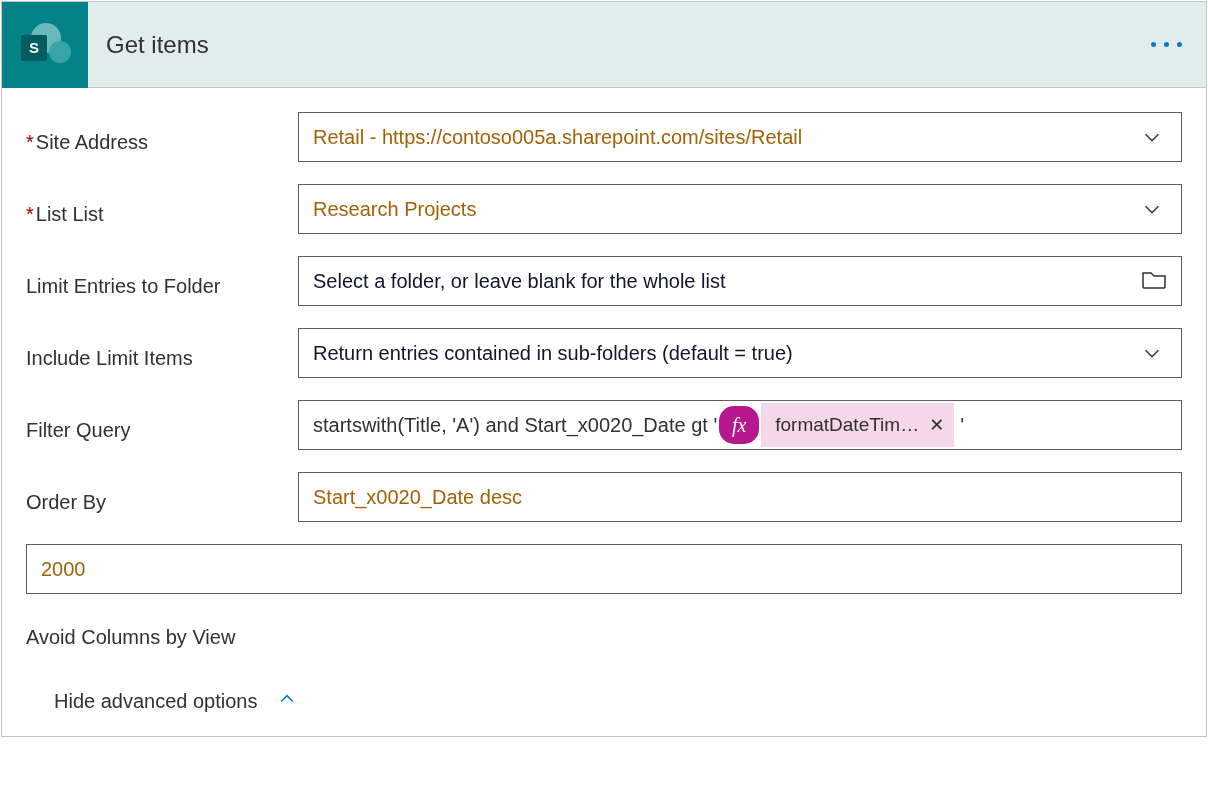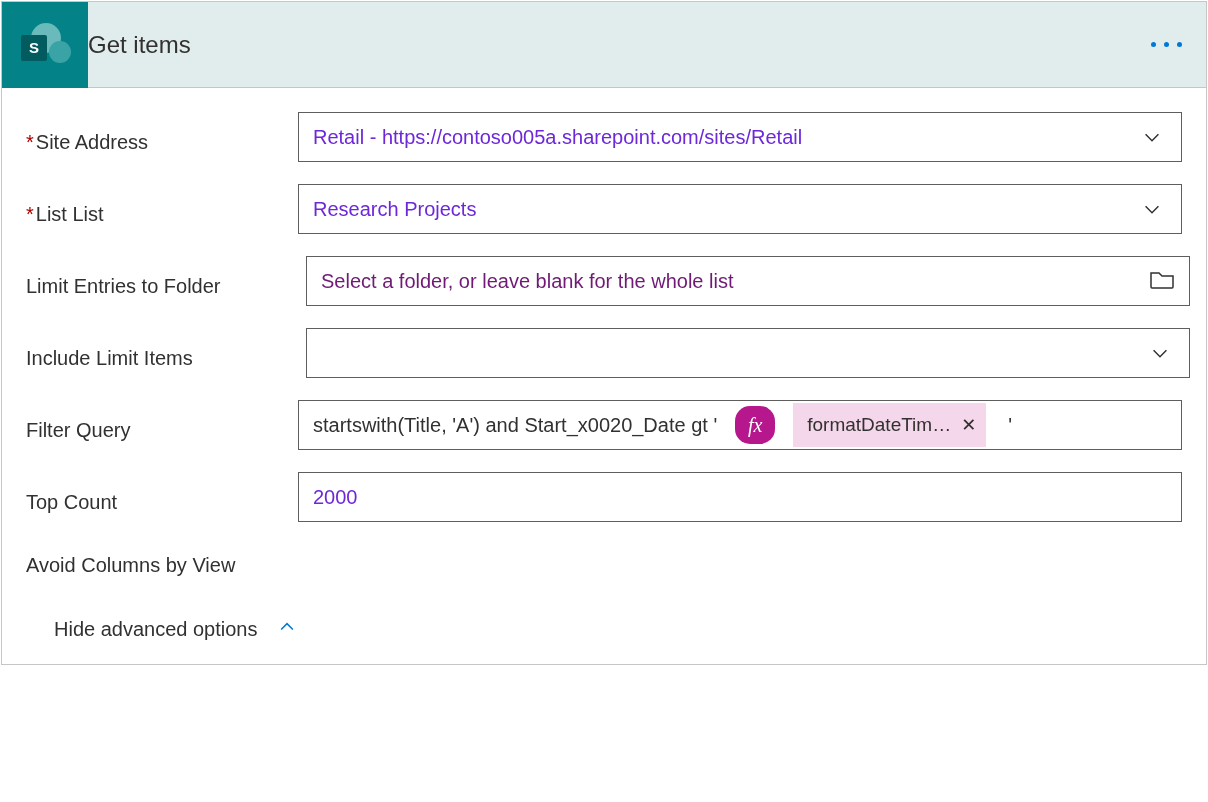--- a/index.html
+++ b/index.html
@@ -58,20 +58,21 @@
     border-radius: 2px;
     display: flex;
     align-items: center;
     justify-content: center;
     color: #fff;
     font-weight: 600;
     font-size: 15px;
   }
   .header-title {
     font-size: 24px;
+    margin-left: 18px;
     flex: 1;
     color: #323130;
   }
   .header-menu {
     padding: 0 24px;
     display: flex;
     gap: 8px;
     cursor: pointer;
   }
   .dot { width: 5px; height: 5px; background: #0078d4; border-radius: 50%; }
@@ -93,44 +94,44 @@
   }
   .req { color: #a80000; margin-right: 2px; }
   .input-col { flex: 1; }
   .input-box {
     border: 1px solid #605e5c;
     min-height: 50px;
     display: flex;
     align-items: center;
     padding: 0 14px;
     font-size: 20px;
-    color: #6d28d9;
+    color: #a16207;
     width: 100%;
     background: #fff;
   }
-  .input-box.placeholder { color: #701a75; margin-left: 8px; }
+  .input-box.placeholder { color: #0f172a; }
   .chevron {
     width: 30px;
     display: flex;
     justify-content: center;
     flex-shrink: 0;
   }
   .chevron svg { width: 22px; height: 22px; stroke: #323130; stroke-width: 1.6; fill: none; }
   .folder-icon svg { width: 26px; height: 22px; stroke: #323130; stroke-width: 1.5; fill: none; }
   .spacer { flex: 1; }
 
   .filter-box {
     border: 1px solid #605e5c;
     min-height: 50px;
     display: flex;
     align-items: center;
     padding: 0 6px 0 14px;
     font-size: 20px;
     background: #fff;
-    gap: 18px;
+    gap: 2px;
   }
   .fx-badge {
     background: #b7178c;
     color: #fff;
     font-family: Georgia, 'Times New Roman', serif;
     font-style: italic;
     font-size: 20px;
     height: 38px;
     width: 40px;
     display: inline-flex;
@@ -238,20 +239,21 @@
               </svg>
           </span>
         </div>
       </div>
     </div>
 
     <div class="row">
       <div class="label-col">Include Limit Items</div>
       <div class="input-col">
         <div class="input-box placeholder">
+          <span>Return entries contained in sub-folders (default = true)</span>
           <span class="spacer"></span>
           <span class="chevron">
             <svg viewBox="0 0 24 24">
                 <polyline points="5 9 12 16 19 9"></polyline>
               </svg>
           </span>
         </div>
       </div>
     </div>
 
@@ -263,23 +265,30 @@
           <span class="fx-badge">fx</span>
           <span class="fx-token">
             <span>formatDateTim…</span>
             <span class="close">✕</span>
           </span>
           <span class="tail">'</span>
         </div>
       </div>
     </div>
 
-
-    <div class="row">
-      <div class="label-col">Top Count</div>
+    <div class="row">
+      <div class="label-col">Order By</div>
+      <div class="input-col">
+        <div class="input-box">
+          <span>Start_x0020_Date desc</span>
+        </div>
+      </div>
+    </div>
+
+    <div class="row">
       <div class="input-col">
         <div class="input-box">
           <span>2000</span>
         </div>
       </div>
     </div>
 
     <div class="row">
       <div class="label-col">Avoid Columns by View</div>
     </div>

